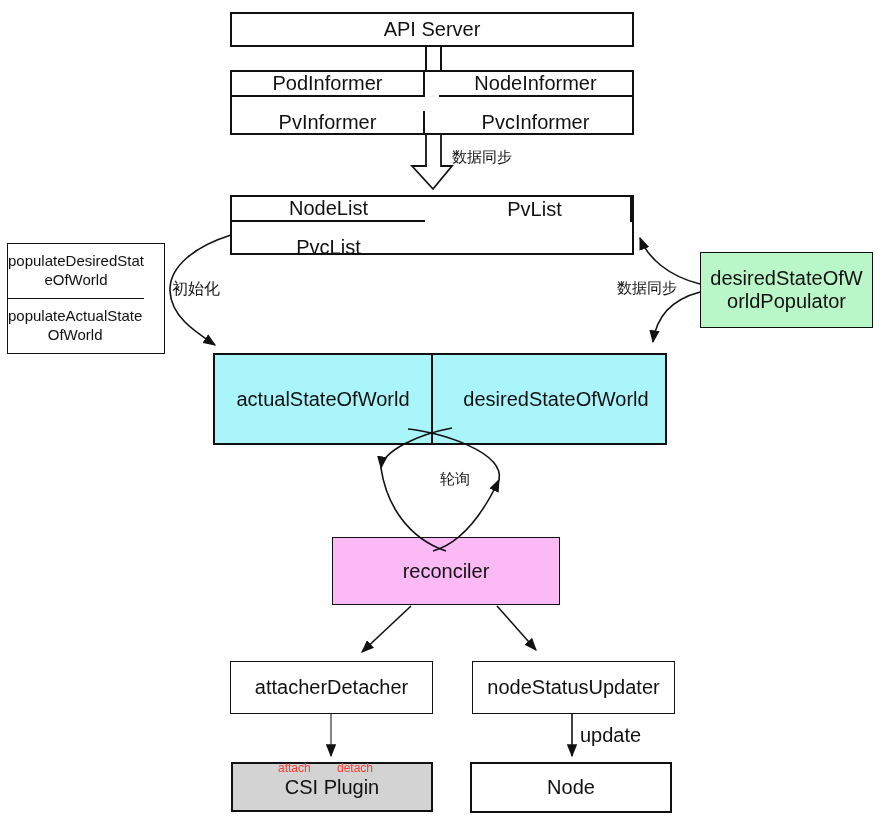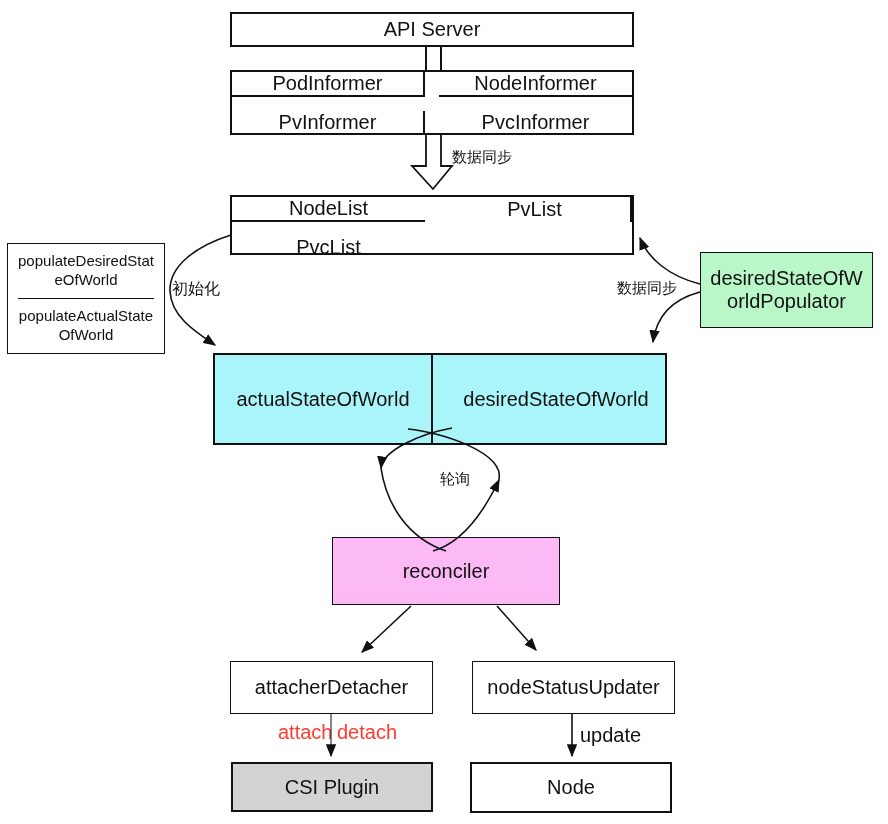--- a/index.html
+++ b/index.html
@@ -26,21 +26,21 @@
     display:grid;grid-template-columns:1fr 1fr;gap:14px;
   }
   .grid2 .cell{
     box-sizing:border-box;display:flex;align-items:center;justify-content:center;
     font-size:20px;
   }
   .grid2 .cell.c-l{border-right:2px solid var(--ink);}
   .grid2 .cell.r-t{border-bottom:2px solid var(--ink);}
   .zh{position:absolute;font-size:15px;color:var(--ink);white-space:nowrap;}
   .small-label{position:absolute;font-size:20px;white-space:nowrap;}
-  .red-label{color:var(--red);font-size:20px;}
+  .red-label{color:var(--red);font-size:12px;margin-top:40px;}
   .fn-box .cell-row{
     box-sizing:border-box;height:55px;display:flex;align-items:center;justify-content:center;
     flex-direction:column;font-size:15px;line-height:1.25;text-align:center;
   }
   .fn-box .cell-row:first-child{border-bottom:1px solid var(--ink);}
   svg.overlay{position:absolute;left:0;top:0;z-index:6;pointer-events:none;}
   .node-label{position:relative;z-index:2;}
 </style>
 </head>
 <body>
@@ -57,21 +57,21 @@
     <div class="cell c-l">PvInformer</div>
     <div class="cell">PvcInformer</div>
   </div>
 
   <div class="grid2" style="left:230px;top:195px;width:404px;height:60px;">
     <div class="cell r-t">NodeList</div>
     <div class="cell c-l">PvList</div>
     <div class="cell">PvcList</div>
   </div>
 
-  <div class="box fn-box" style="left:7px;top:243px;width:158px;height:111px;flex-direction:column;align-items:center;justify-content:flex-start;padding:0;">
+  <div class="box fn-box" style="left:7px;top:243px;width:158px;height:111px;flex-direction:column;align-items:flex-start;justify-content:flex-start;padding:0;">
     <div class="cell-row">
       <div>populateDesiredStat</div>
       <div>eOfWorld</div>
     </div>
     <div class="cell-row">
       <div>populateActualState</div>
       <div>OfWorld</div>
     </div>
   </div>
 

